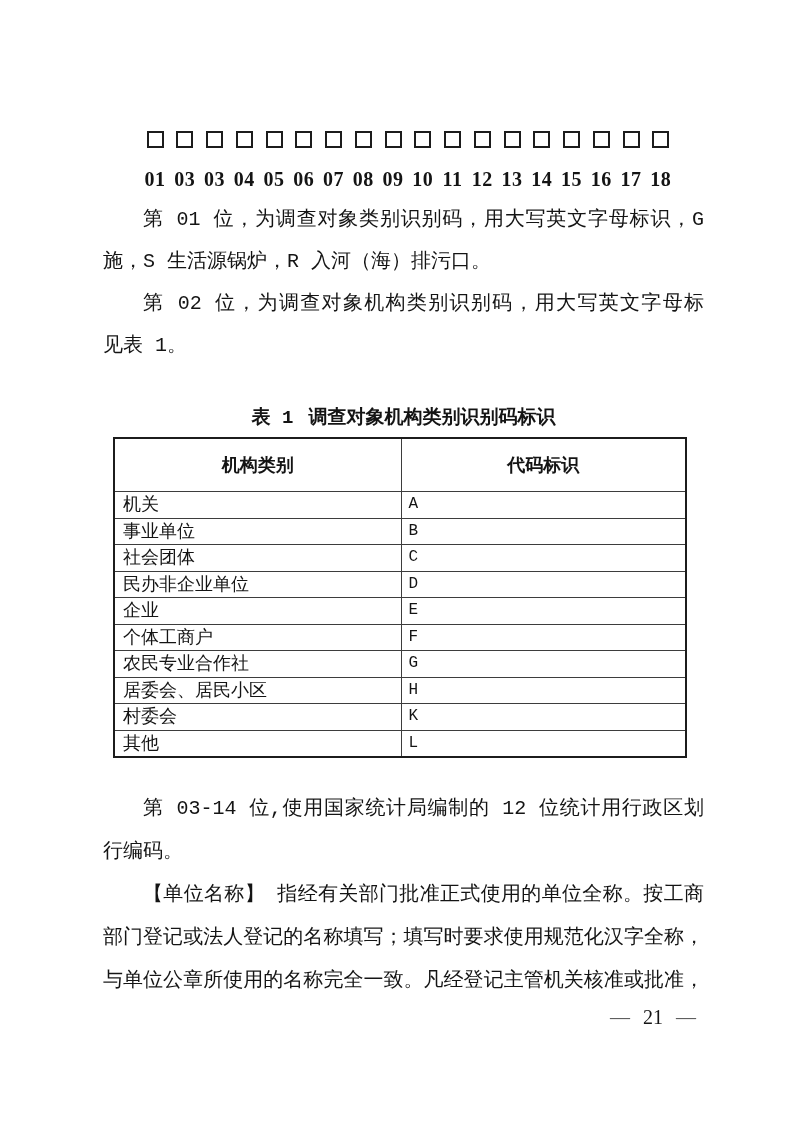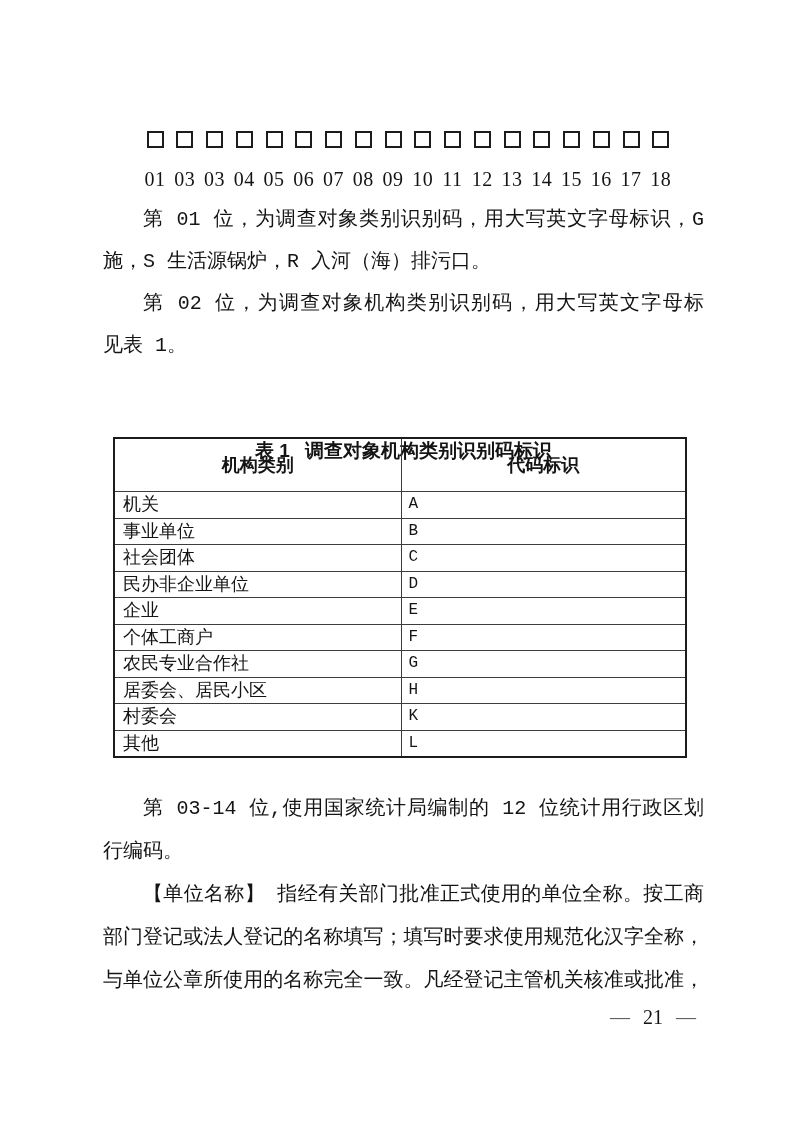--- a/index.html
+++ b/index.html
@@ -20,20 +20,21 @@
     top: 131px;
     width: 532px;
     display: flex;
     justify-content: space-between;
   }
   .code-col {
     width: 26px;
     display: flex;
     flex-direction: column;
     align-items: center;
+    font-weight: bold;
   }
   .code-box {
     width: 13px;
     height: 13px;
     border: 2px solid #1c1c1c;
     background: #ffffff;
   }
   .code-num {
     margin-top: 19px;
     font-size: 20px;
@@ -59,25 +60,24 @@
   }
   .indent { text-indent: 2em; }
 
   
   .table-caption {
     position: absolute;
     top: 406px;
     left: 103px;
     width: 601px;
     text-align: center;
-    font-family: Liberation Sans, sans-serif;
+    font-family: Liberation Mono, monospace;
     font-weight: bold;
     font-size: 19px;
     line-height: 24px;
-    margin-top: 33px;
   }
   .cap-label { margin-right: 15px; }
 
   
   .code-table {
     position: absolute;
     left: 113px;
     top: 437px;
     width: 572px;
     border-collapse: collapse;

